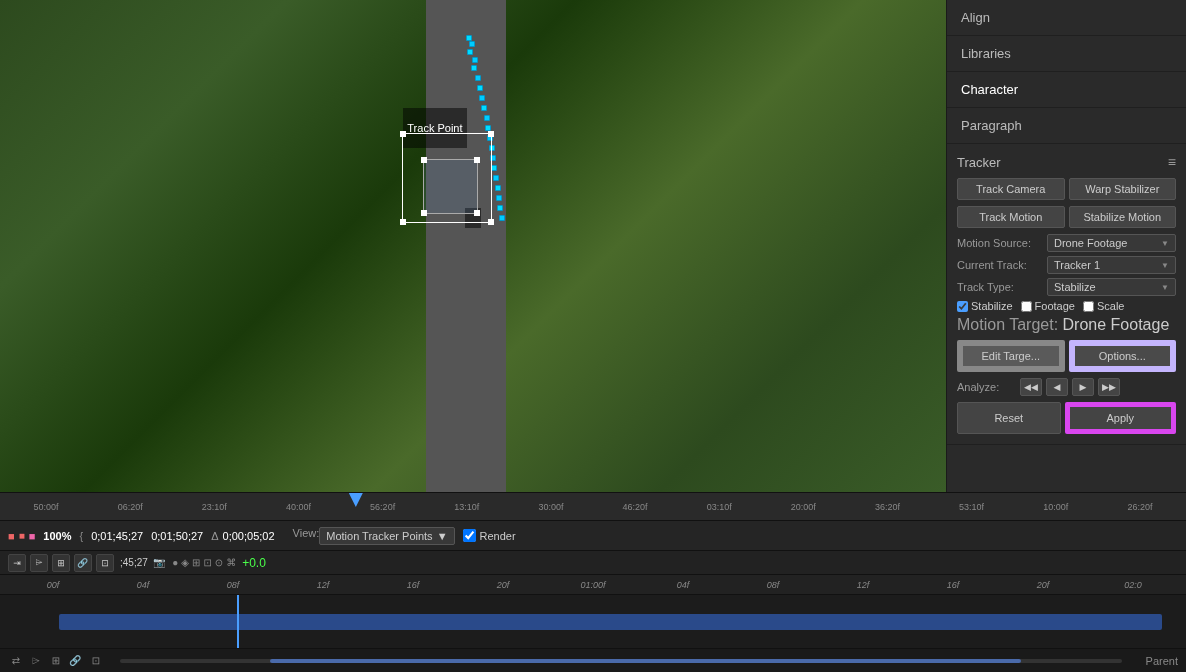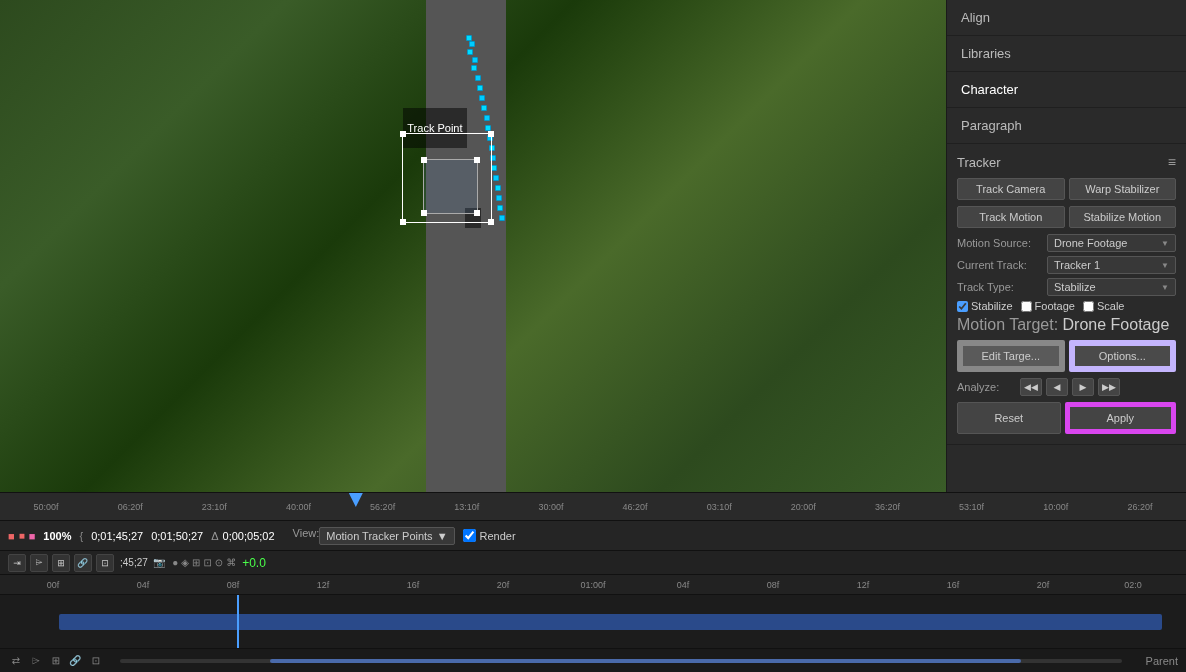--- a/index.html
+++ b/index.html
@@ -480,20 +480,21 @@
       display: flex;
       flex: 1;
       align-items: center;
       gap: 0;
     }
 
     .track-mark {
       flex: 1;
       text-align: center;
       font-size: 9px;
+      font-style: italic;
     }
 
     .track-content {
       flex: 1;
       background: #1c1c1c;
       position: relative;
       display: flex;
       align-items: center;
     }
 

